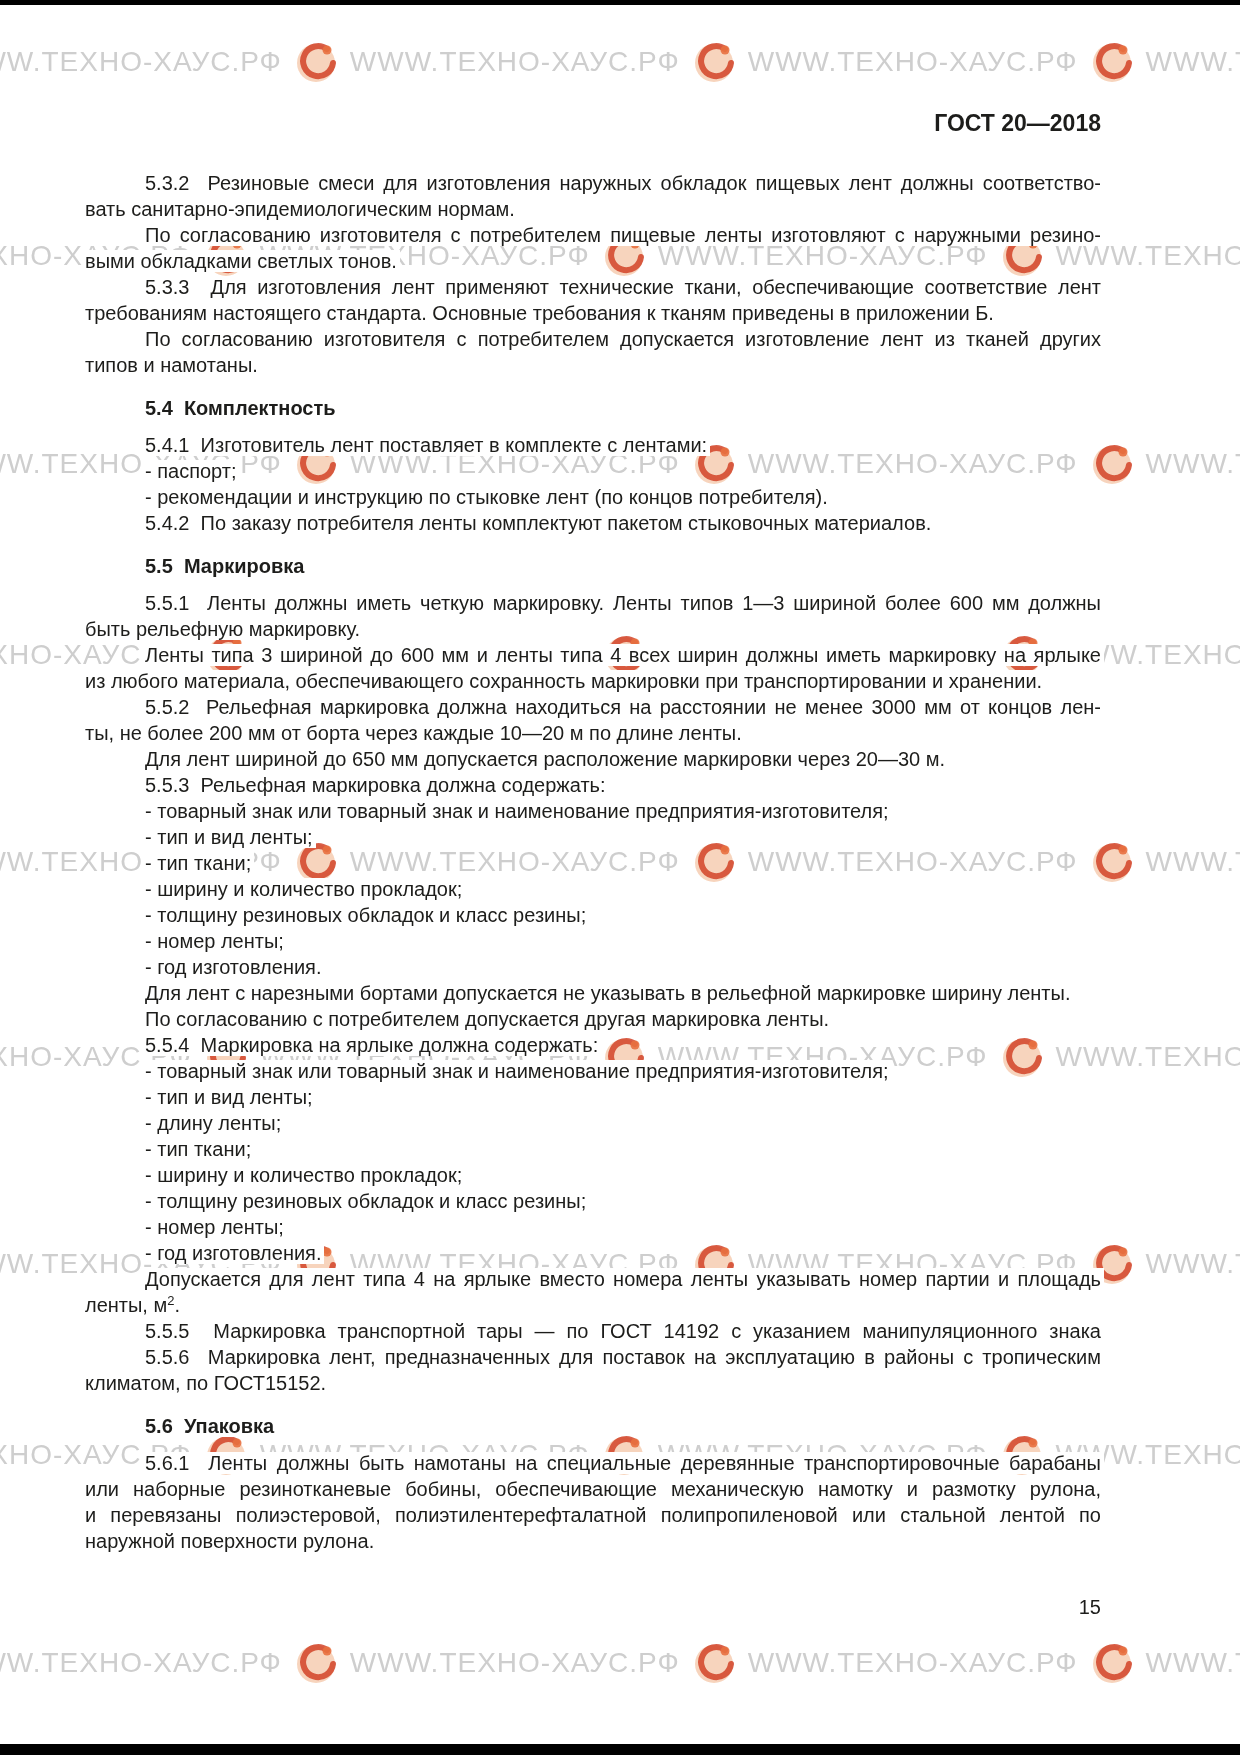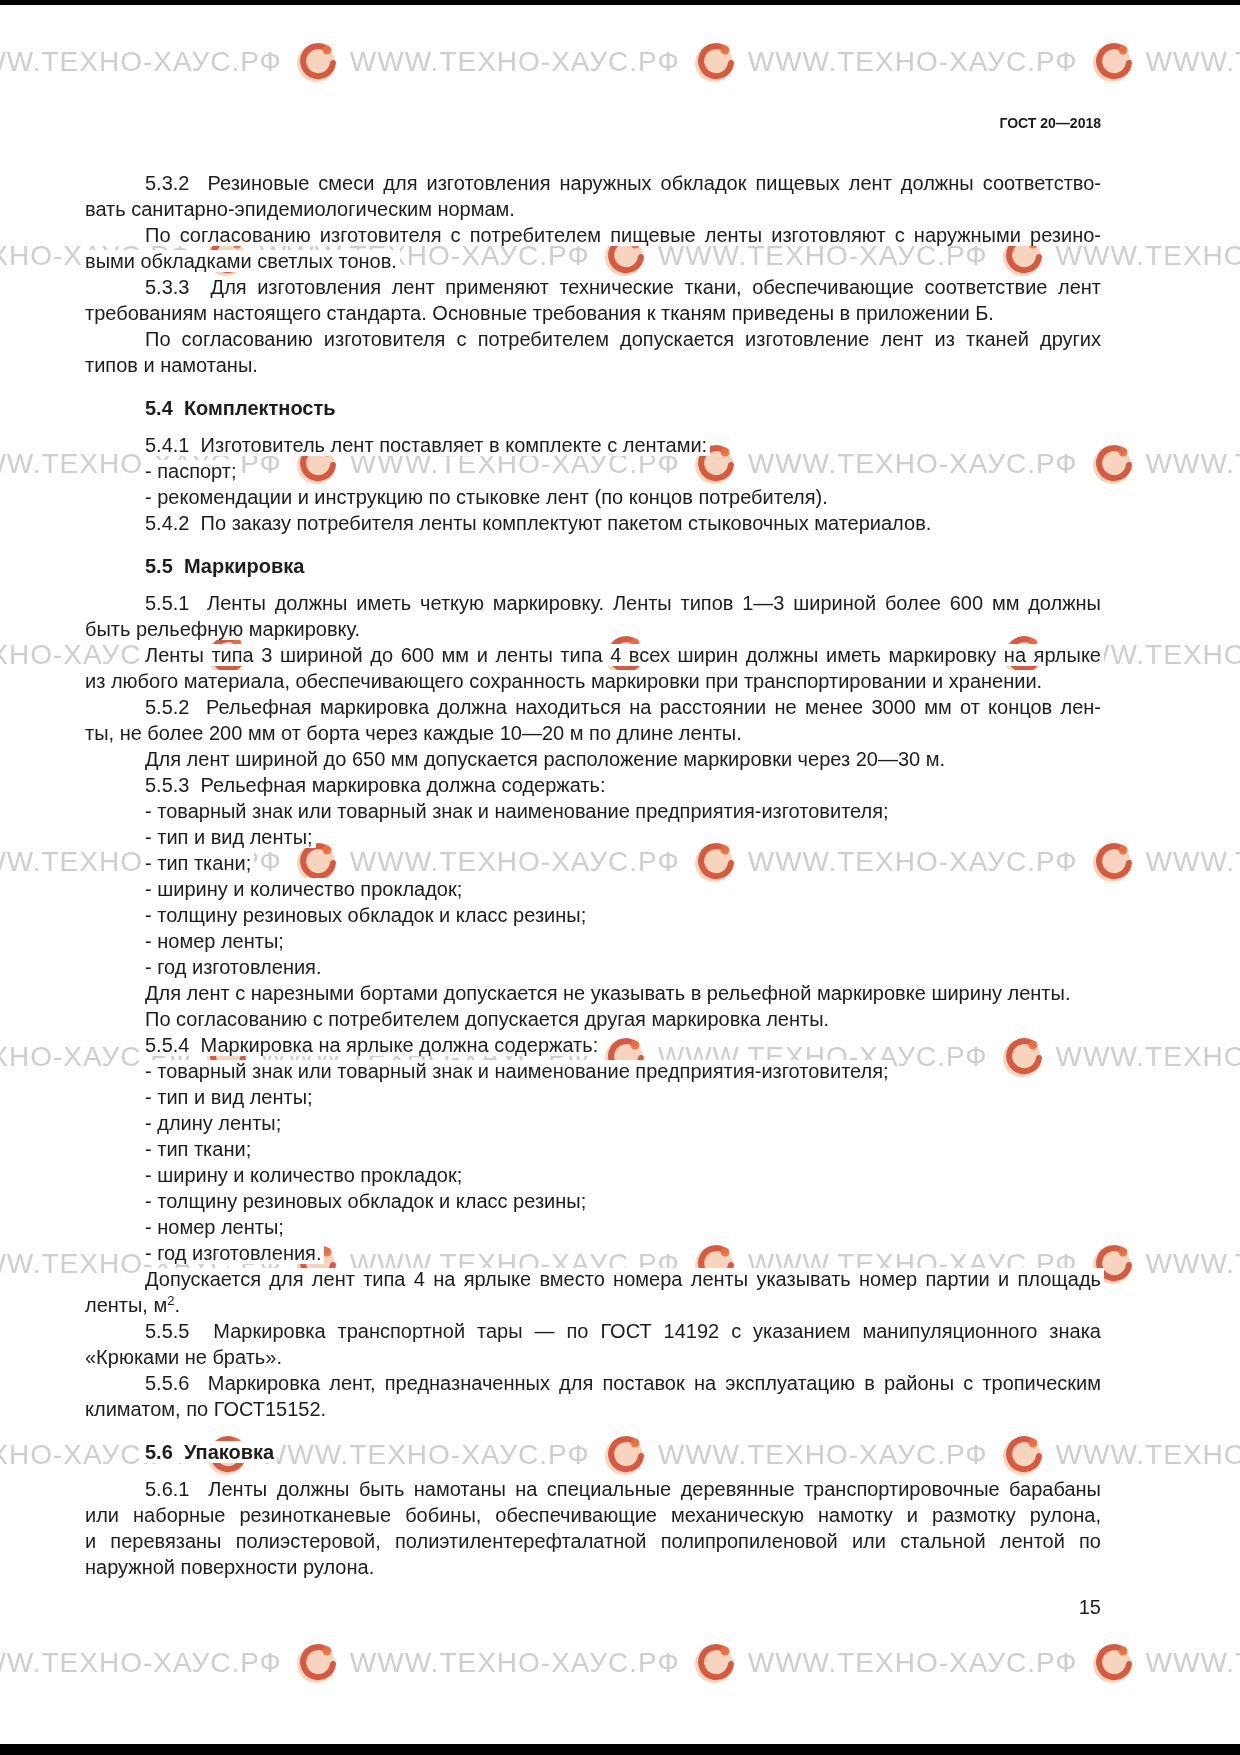--- a/index.html
+++ b/index.html
@@ -33,21 +33,21 @@
 
   
   .content{
     position:absolute;left:82px;top:0;width:1022px;z-index:2;
     font-size:20px;line-height:26px;
   }
   .gost-header{
     margin-top:110px;
     text-align:right;
     font-weight:700;
-    font-size:14px;
+    font-size:23px;
   }
   #doc-body{margin-top:34px;}
   .p{margin:0;}
   .h{
     font-weight:700;
     margin:17px 0 11px 0;
     padding-left:60px;
   }
   .ln{min-height:26px;}
   .ln.first{padding-left:60px;}
@@ -488,21 +488,20 @@
         </div>
         <div class="p">
           <div class="ln first"><span class="bg">- год изготовления.</span></div>
         </div>
         <div class="p">
           <div class="ln first just"><span class="bg">Допускается для лент типа 4 на ярлыке вместо номера ленты указывать номер партии и площадь</span></div>
           <div class="ln"><span class="bg"><span>ленты, м</span><sup>2</sup><span>.</span></span></div>
         </div>
         <div class="p">
           <div class="ln first just"><span class="bg">5.5.5&nbsp; Маркировка транспортной тары — по ГОСТ 14192 с указанием манипуляционного знака</span></div>
-          <div class="ln"><span class="bg">«Крюками не брать».</span></div>
         </div>
         <div class="p">
           <div class="ln first just"><span class="bg">5.5.6&nbsp; Маркировка лент, предназначенных для поставок на эксплуатацию в районы с тропическим</span></div>
           <div class="ln"><span class="bg">климатом, по ГОСТ15152.</span></div>
         </div>
         <div class="h"><span class="bg">5.6&nbsp; Упаковка</span></div>
         <div class="p">
           <div class="ln first just"><span class="bg">5.6.1&nbsp; Ленты должны быть намотаны на специальные деревянные транспортировочные барабаны</span></div>
           <div class="ln just"><span class="bg">или наборные резинотканевые бобины, обеспечивающие механическую намотку и размотку рулона,</span></div>
           <div class="ln just"><span class="bg">и перевязаны полиэстеровой, полиэтилентерефталатной полипропиленовой или стальной лентой по</span></div>

